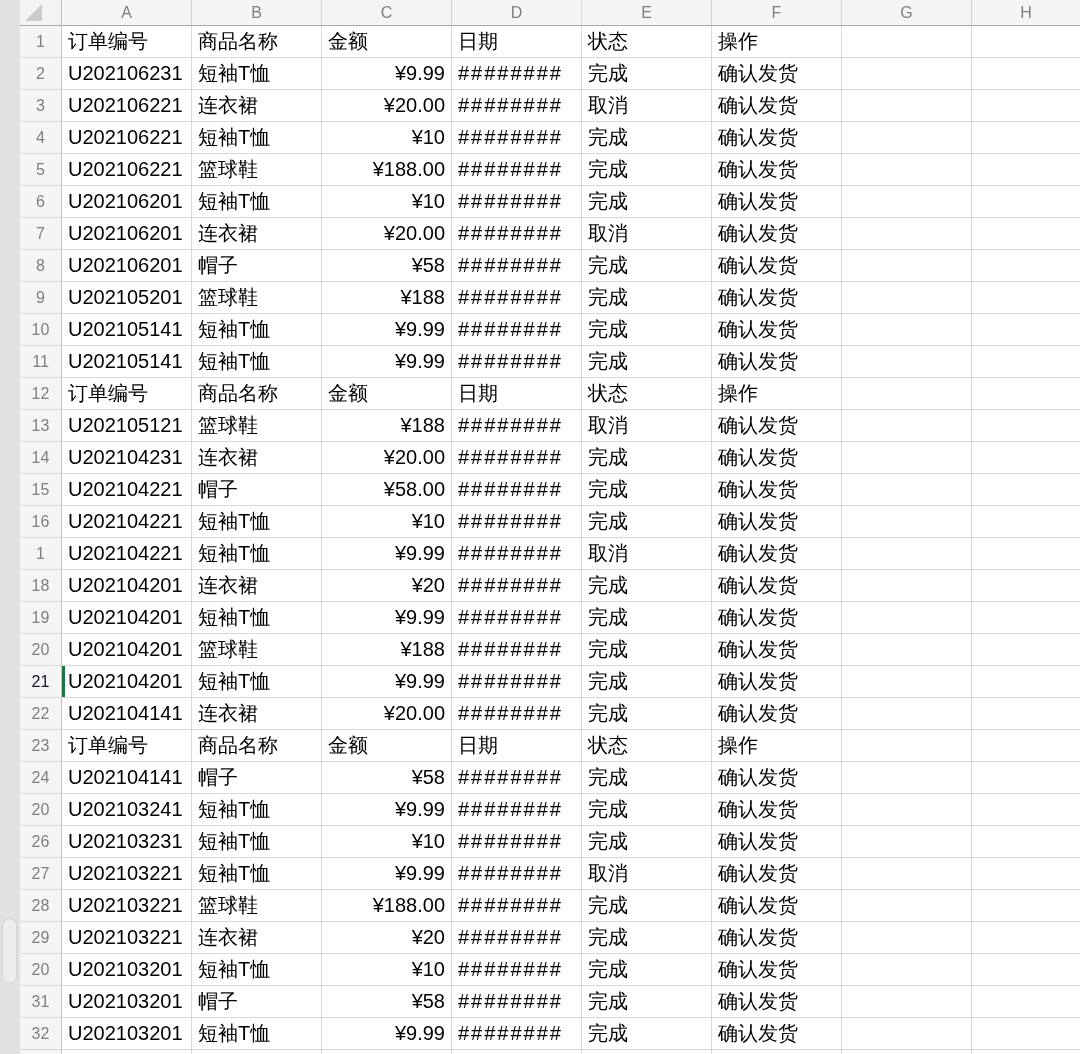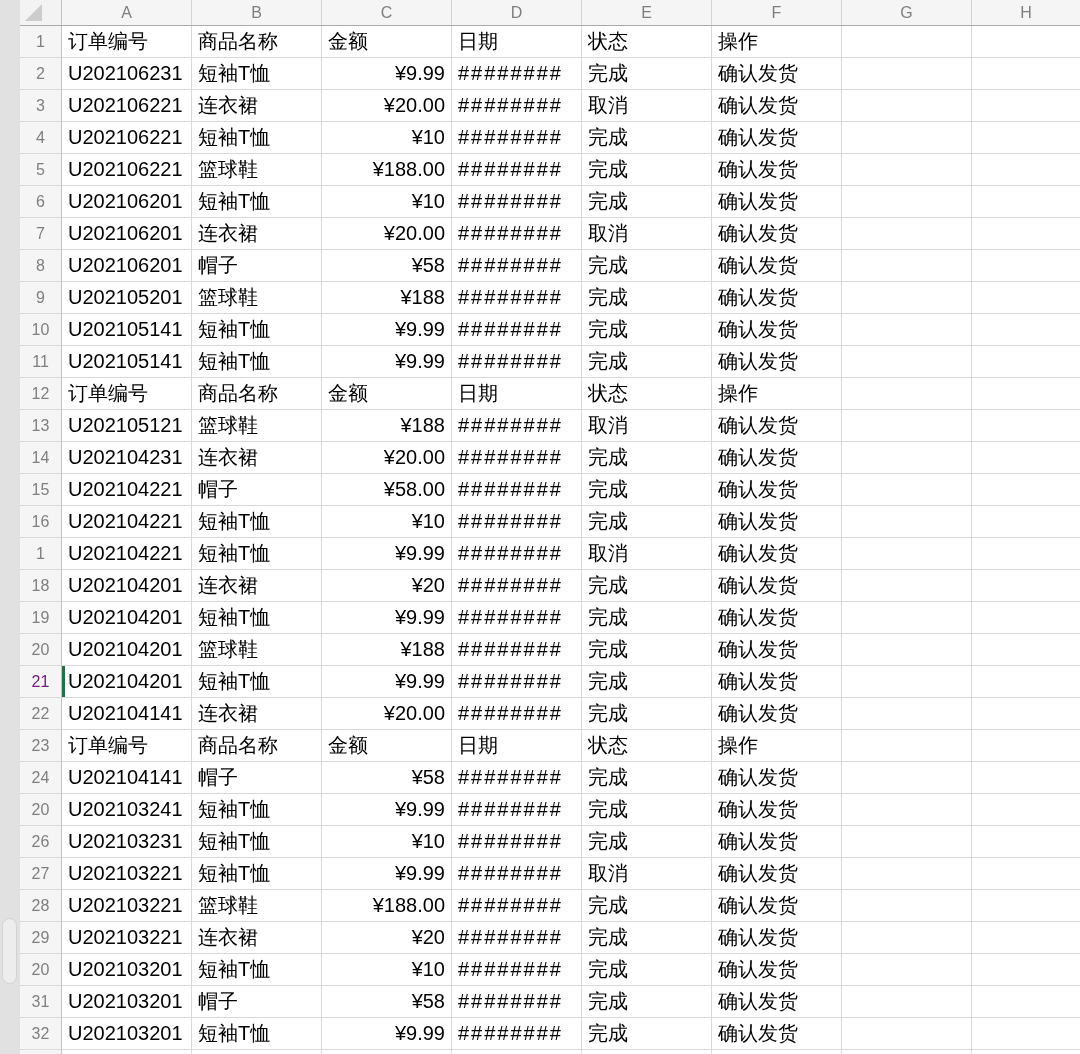--- a/index.html
+++ b/index.html
@@ -51,21 +51,21 @@
     border-right:1px solid #d9d9d9;border-bottom:1px solid #d9d9d9;
     font-size:20px;color:#000000;display:flex;align-items:center;
     padding:0 6px;white-space:nowrap;overflow:hidden;
   }
   .cell.flex{flex:1 1 auto;border-right:none;}
   .col-c{justify-content:flex-end;}
   .row.hdr-row .col-c{justify-content:flex-start;}
   .row:not(.hdr-row) .col-d{letter-spacing:2px;}
 
   
-  .row.selected .row-num{color:#701a75;}
+  .row.selected .row-num{color:#0f172a;}
   .row.selected .col-a{box-shadow:inset 3px 0 0 #217346;}
 </style>
 </head>
 <body>
 
 <div class="sheet">
   <div class="gutter">
     <div class="scroll-thumb"></div>
   </div>
   <div class="grid">

